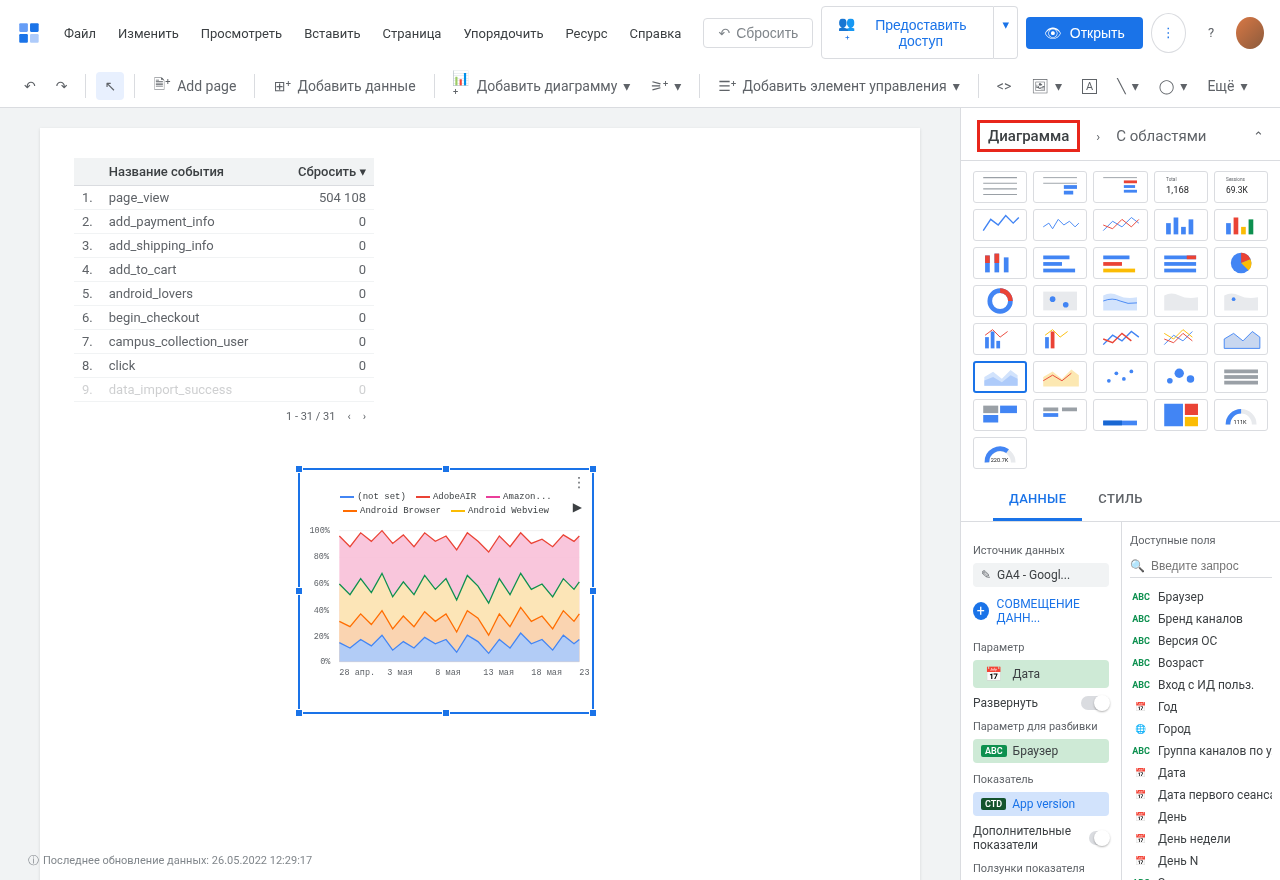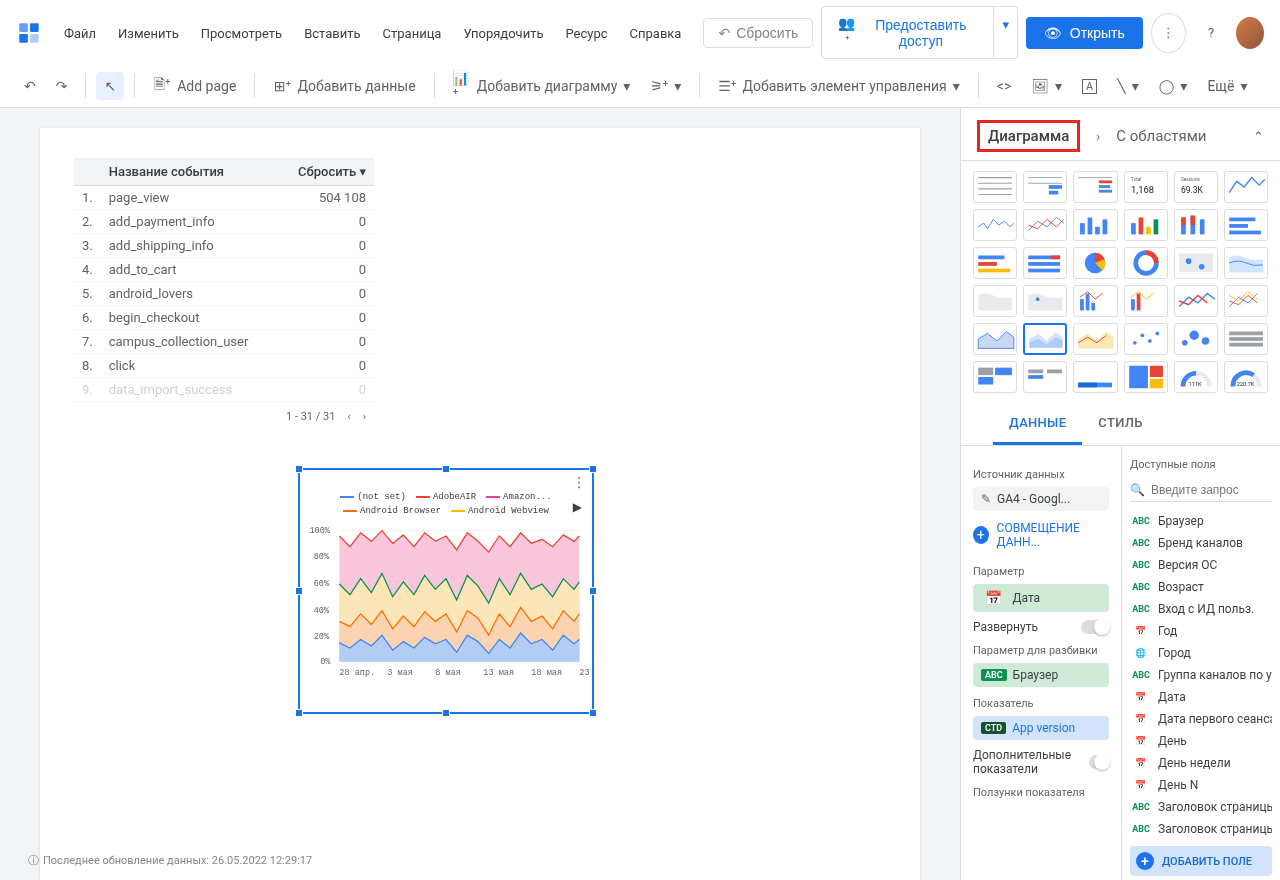--- a/index.html
+++ b/index.html
@@ -67,21 +67,21 @@
 .canvas-footer { position: absolute; bottom: 12px; left: 28px; font-size: 11px; color: #80868b; display: flex; align-items: center; gap: 4px; }
 
 
 .right-panel { width: 320px; border-left: 1px solid #dadce0; background: #fff; display: flex; flex-direction: column; overflow-y: auto; overflow-x: hidden; }
 .panel-header { display: flex; align-items: center; padding: 12px 16px 8px; gap: 16px; border-bottom: 1px solid #dadce0; }
 .panel-tab { font-size: 15px; color: #5f6368; }
 .panel-tab.highlighted { border: 3px solid #e8261b; padding: 4px 8px; color: #3c4043; font-weight: 500; }
 .panel-collapse { margin-left: auto; cursor: pointer; color: #5f6368; }
 
 
-.chart-grid { display: grid; grid-template-columns: repeat(6, 1fr); gap: 6px; padding: 10px 12px; }
+.chart-grid { display: grid; grid-template-columns: repeat(5, 1fr); gap: 6px; padding: 10px 12px; }
 .chart-type { height: 32px; border: 1px solid #dadce0; border-radius: 3px; display: flex; align-items: center; justify-content: center; cursor: pointer; background: #fff; position: relative; overflow: hidden; }
 .chart-type.selected { border: 2px solid #1a73e8; }
 .chart-type svg { width: 100%; height: 100%; }
 
 
 .sub-tabs { display: flex; border-bottom: 1px solid #dadce0; padding: 0 32px; }
 .sub-tab { padding: 12px 16px; font-size: 13px; color: #5f6368; cursor: pointer; text-transform: uppercase; font-weight: 500; letter-spacing: 0.3px; }
 .sub-tab.active { color: #1a73e8; border-bottom: 3px solid #1a73e8; }
 
 

